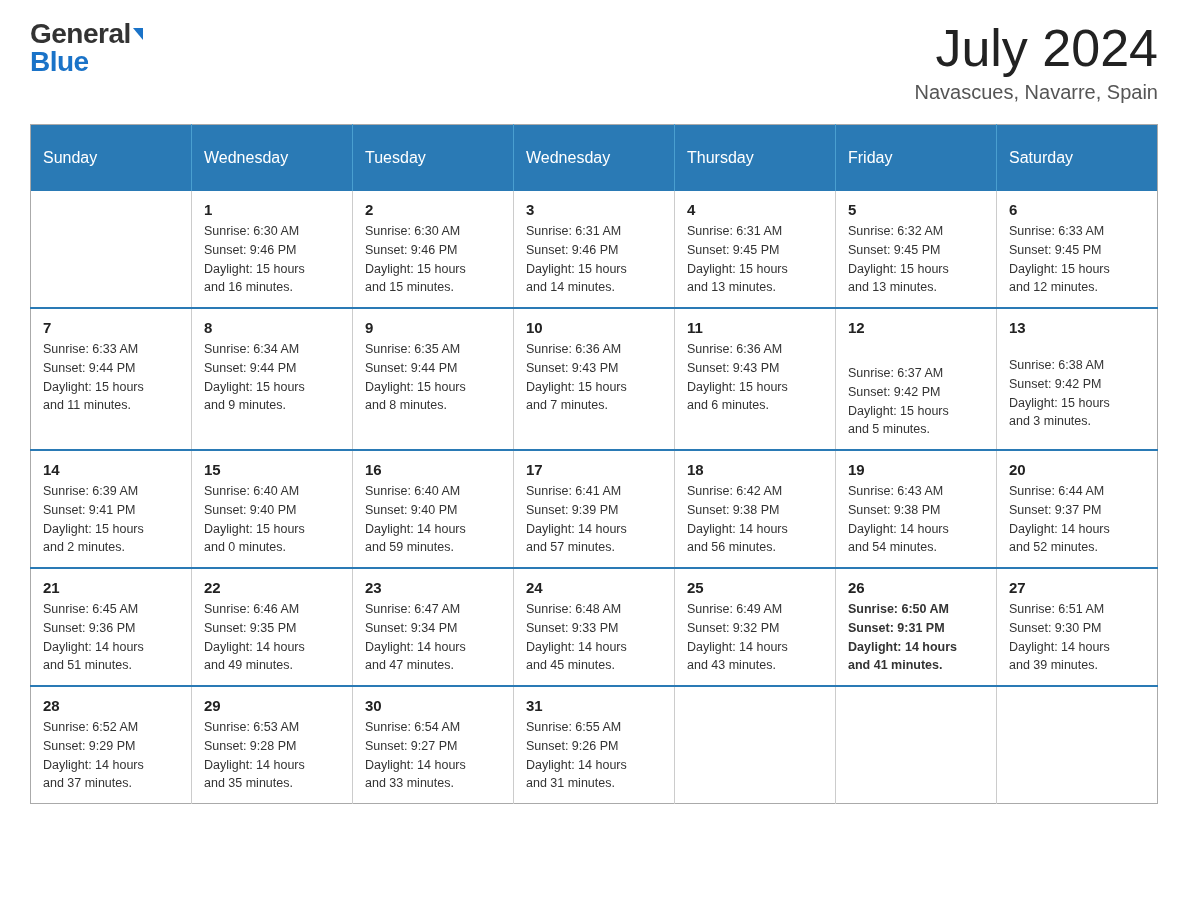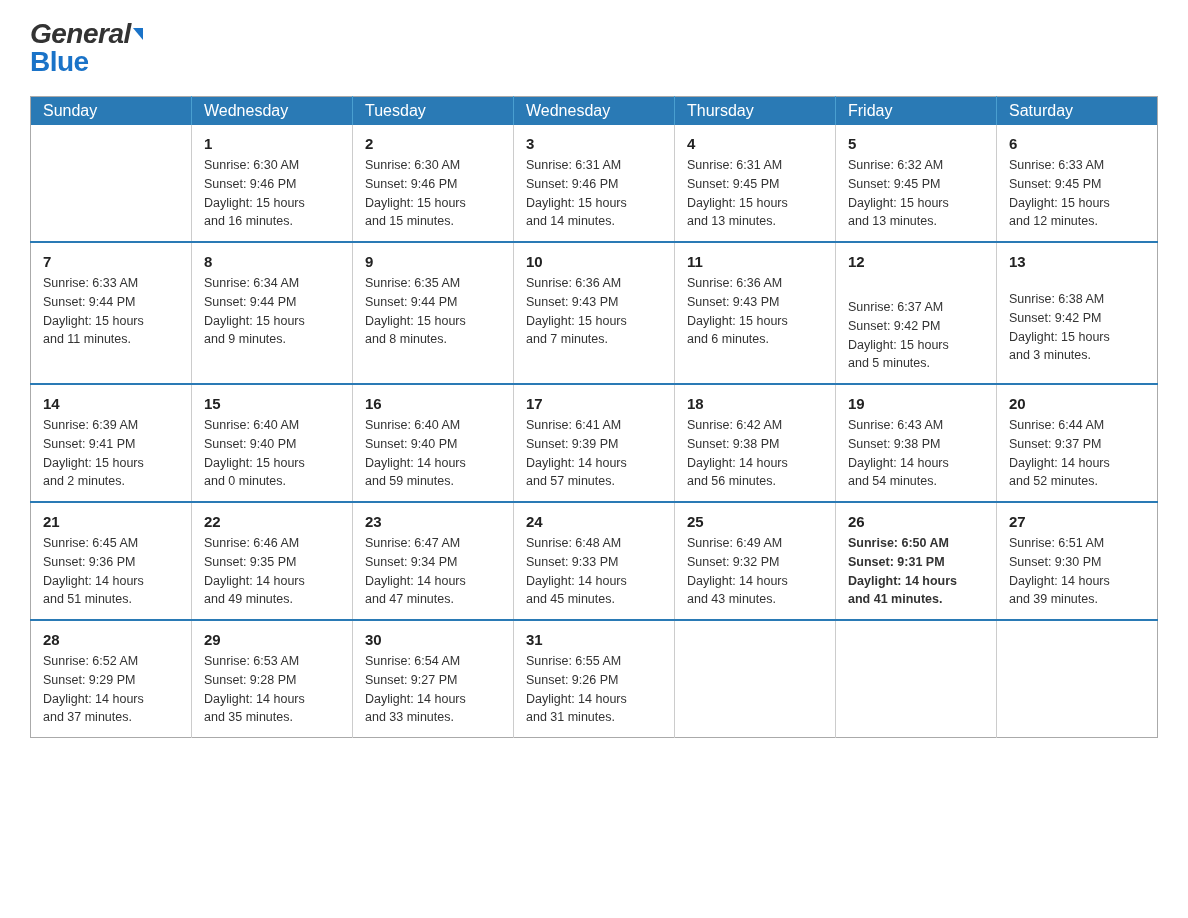--- a/index.html
+++ b/index.html
@@ -20,21 +20,20 @@
       display: flex;
       flex-direction: column;
       align-items: flex-start;
     }
     .logo-general {
       font-size: 28px;
       font-weight: bold;
       color: #333;
       letter-spacing: -0.5px;
       line-height: 1;
-      font-style: italic;
     }
     .logo-blue {
       font-size: 28px;
       font-weight: bold;
       color: #1a73c8;
       letter-spacing: -0.5px;
       line-height: 1;
     }
     .logo-arrow {
       display: inline-block;
@@ -64,21 +63,21 @@
       margin-top: 4px;
     }
     .calendar-table {
       width: 100%;
       border-collapse: collapse;
       border: 1px solid #aaa;
     }
     .calendar-table th {
       background-color: #2a7ab5;
       color: white;
-      padding: 5px 12px;
+      padding: 24px 12px;
       text-align: left;
       font-size: 16px;
       font-weight: normal;
       border-right: 1px solid #4a9fd0;
     }
     .calendar-table th:last-child {
       border-right: none;
     }
     .calendar-table td {
       vertical-align: top;
@@ -118,20 +117,24 @@
 </head>
 <body>
 
 <div class="header">
   <div class="logo">
     <div class="logo-first-line">
       <span class="logo-general">General</span>
       <span class="logo-arrow"></span>
     </div>
     <span class="logo-blue">Blue</span>
+  </div>
+  <div class="title-block">
+    <div class="month-year">July 2024</div>
+    <div class="location">Navascues, Navarre, Spain</div>
   </div>
 </div>
 
 <table class="calendar-table">
   <thead>
     <tr>
     <th>Sunday</th>
         <th>Wednesday</th>
         <th>Tuesday</th>
         <th>Wednesday</th>

